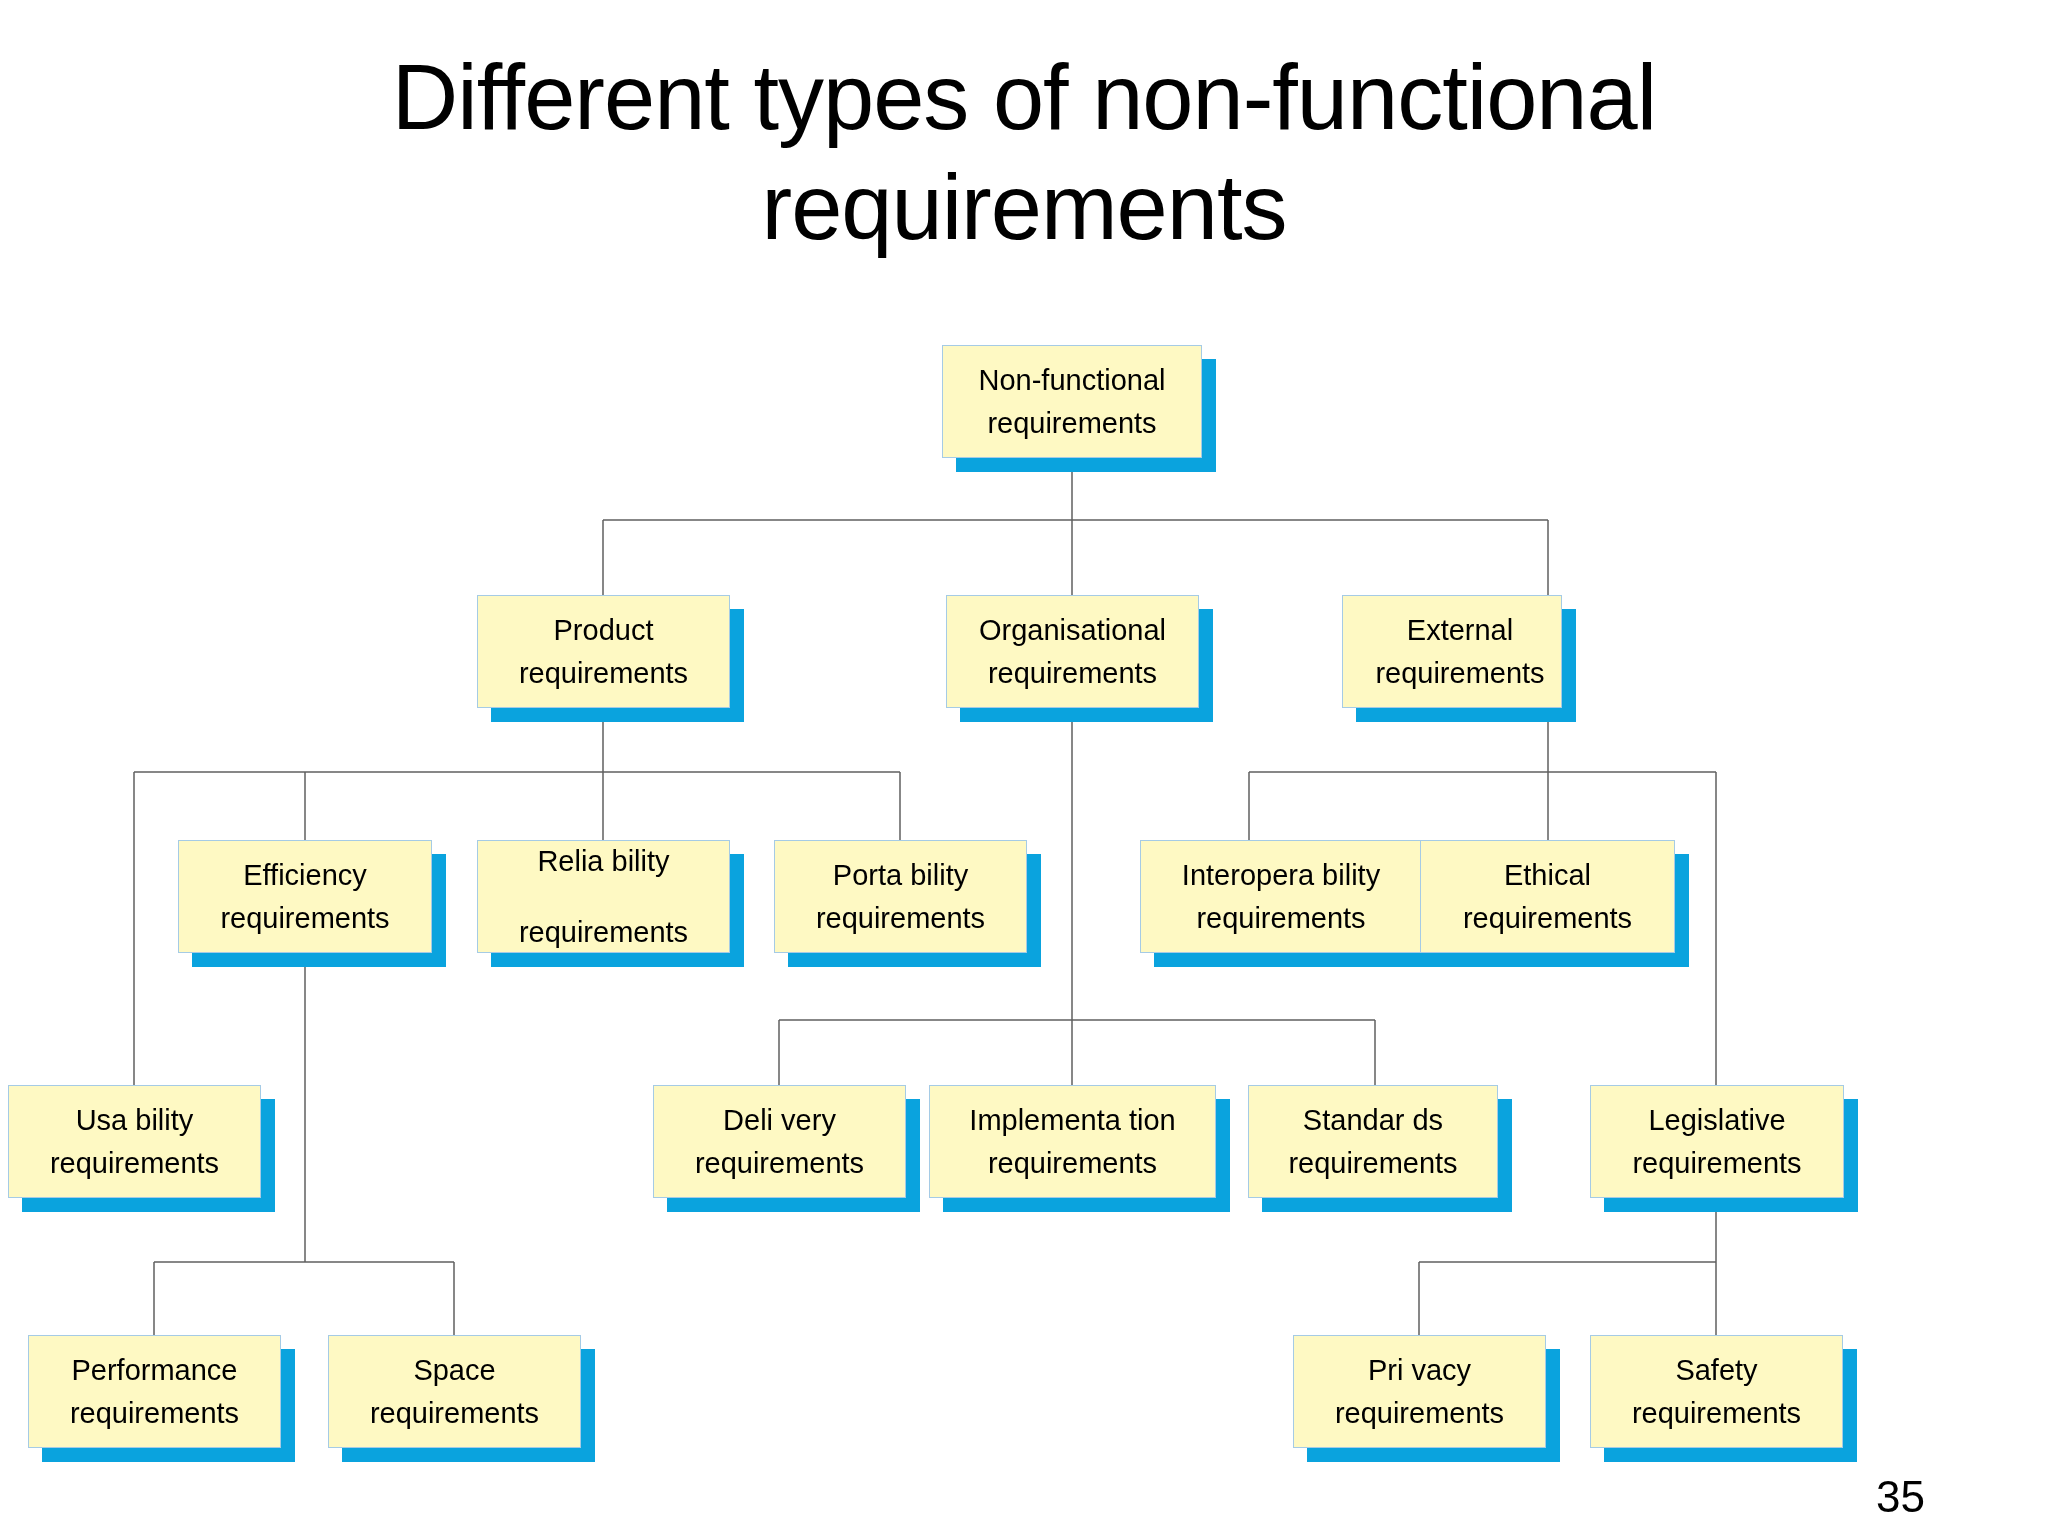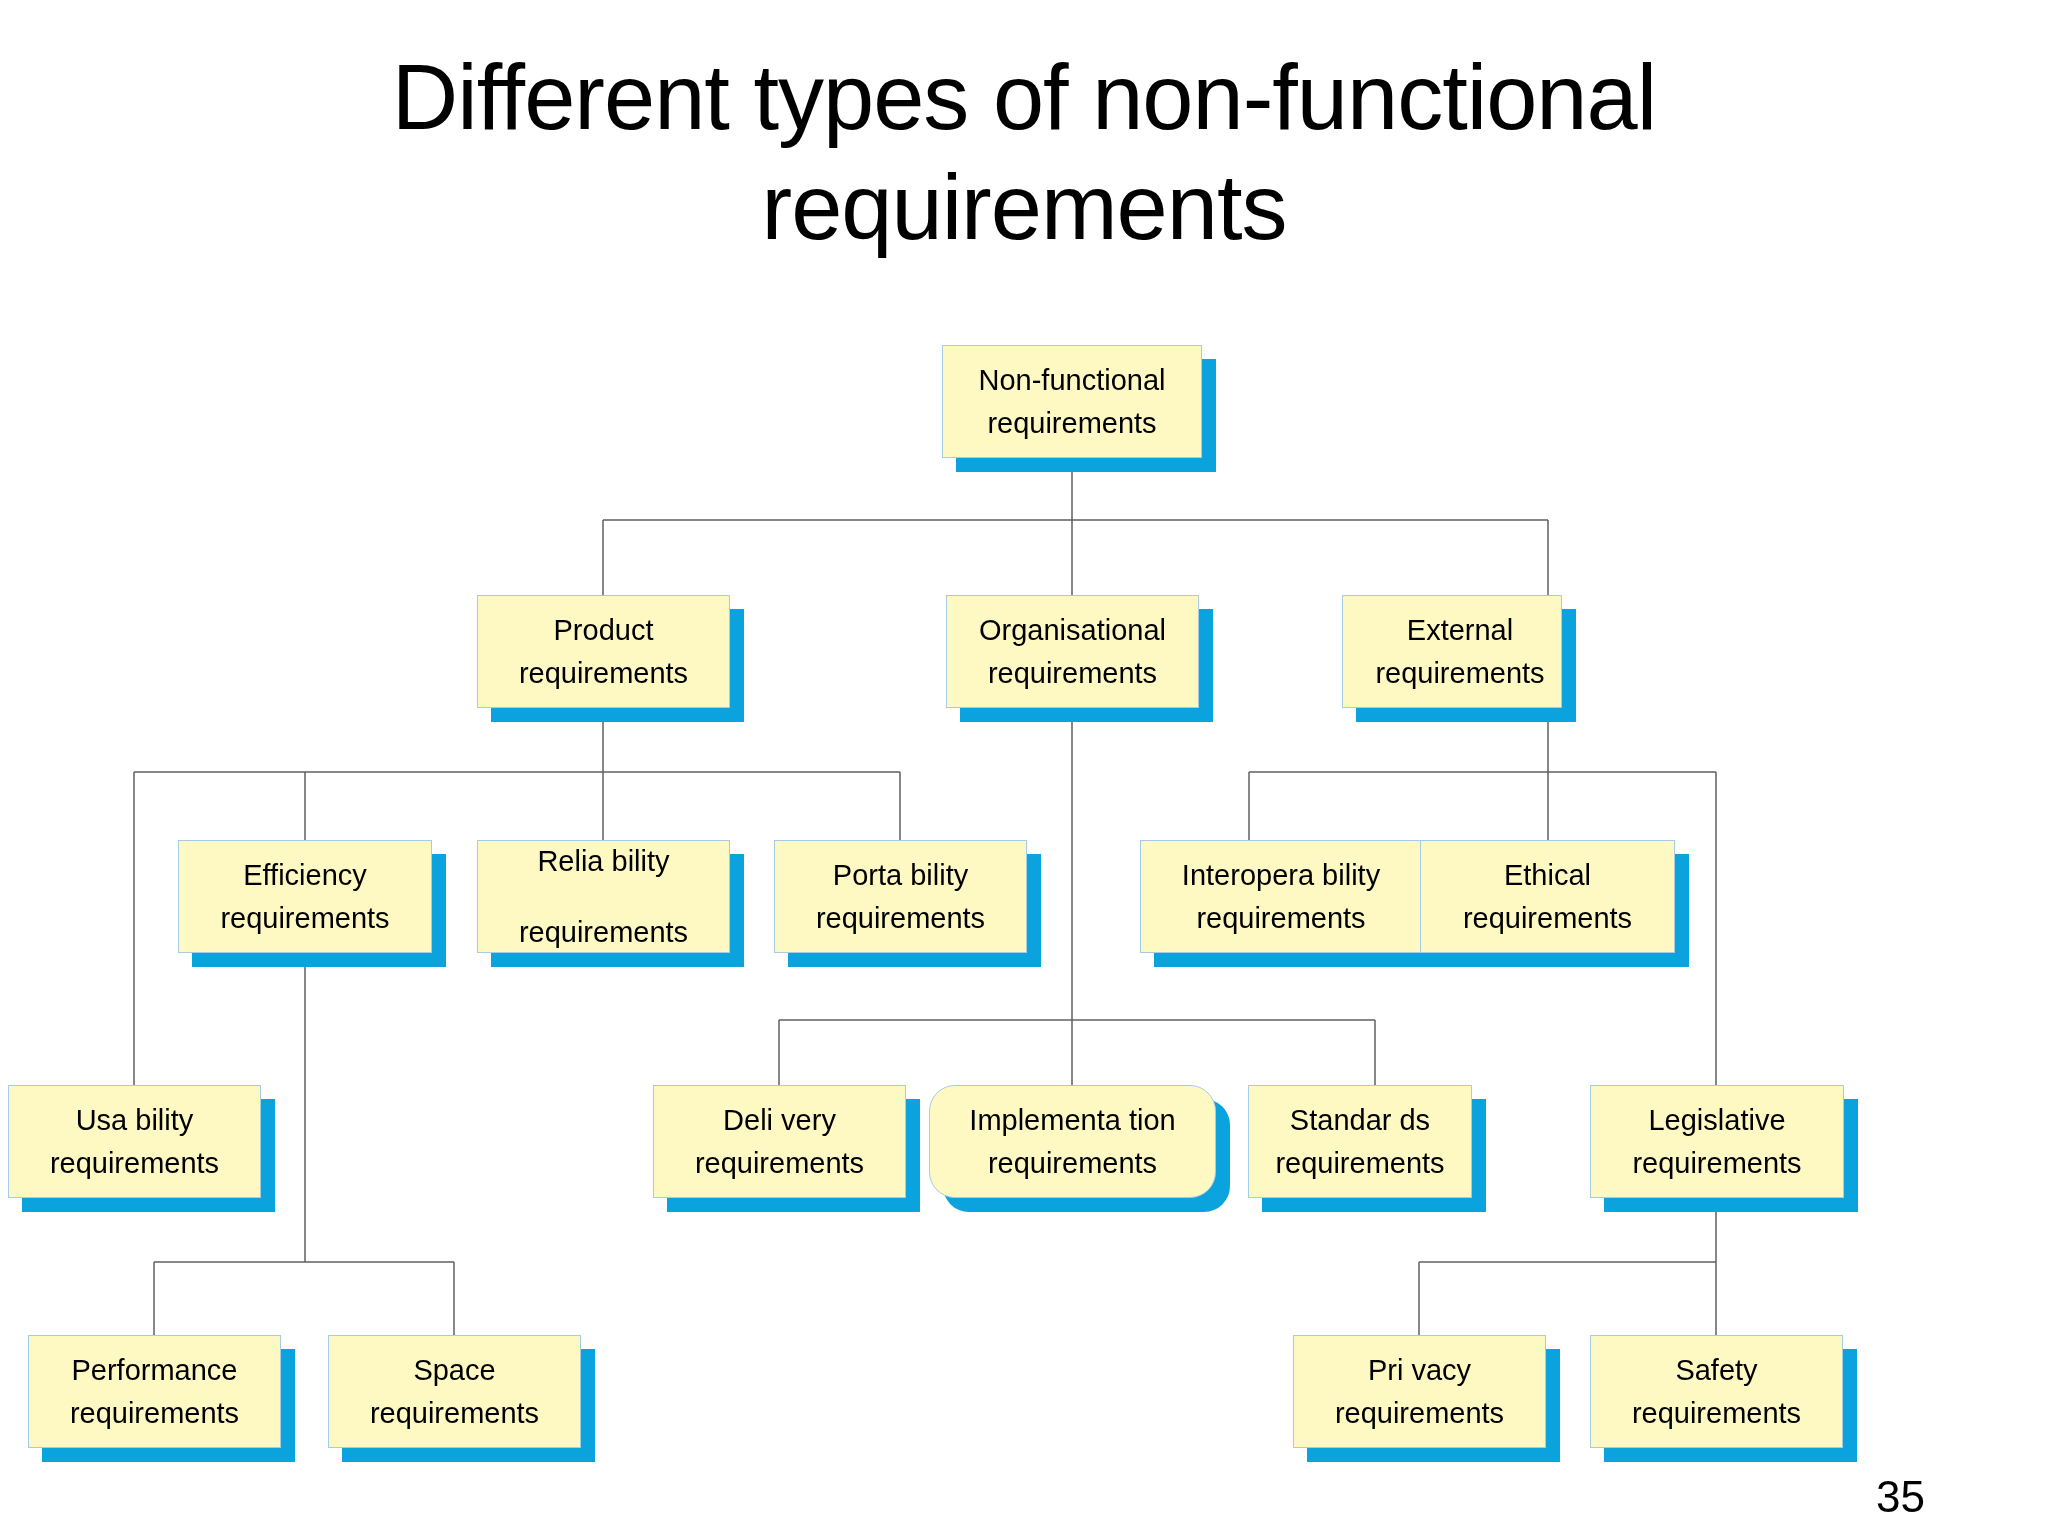--- a/index.html
+++ b/index.html
@@ -133,25 +133,25 @@
   </div>
 
   <div class="node" style="left:8px;top:1085px;width:253px;">
     <div>Usa bility</div>
     <div>requirements</div>
   </div>
   <div class="node" style="left:653px;top:1085px;width:253px;justify-content:center;">
     <div>Deli very</div>
     <div>requirements</div>
   </div>
-  <div class="node" style="left:929px;top:1085px;width:287px;border-radius:26px;">
+  <div class="node" style="left:929px;top:1085px;width:287px;">
     <div>Implementa tion</div>
     <div>requirements</div>
   </div>
-  <div class="node" style="left:1248px;top:1085px;width:224px;">
+  <div class="node" style="left:1248px;top:1085px;width:250px;">
     <div>Standar ds</div>
     <div>requirements</div>
   </div>
   <div class="node" style="left:1590px;top:1085px;width:254px;">
     <div>Legislative</div>
     <div>requirements</div>
   </div>
 
   <div class="node" style="left:28px;top:1335px;width:253px;">
     <div>Performance</div>

